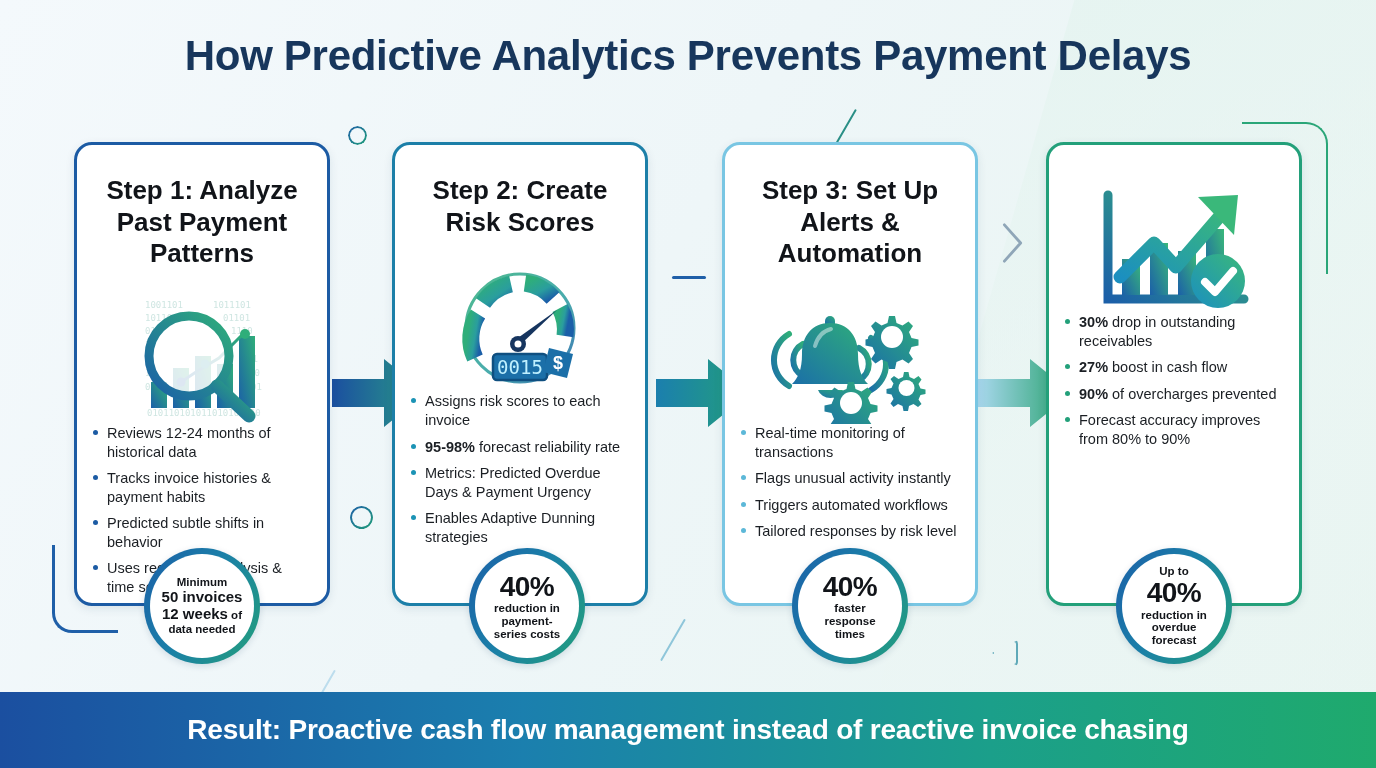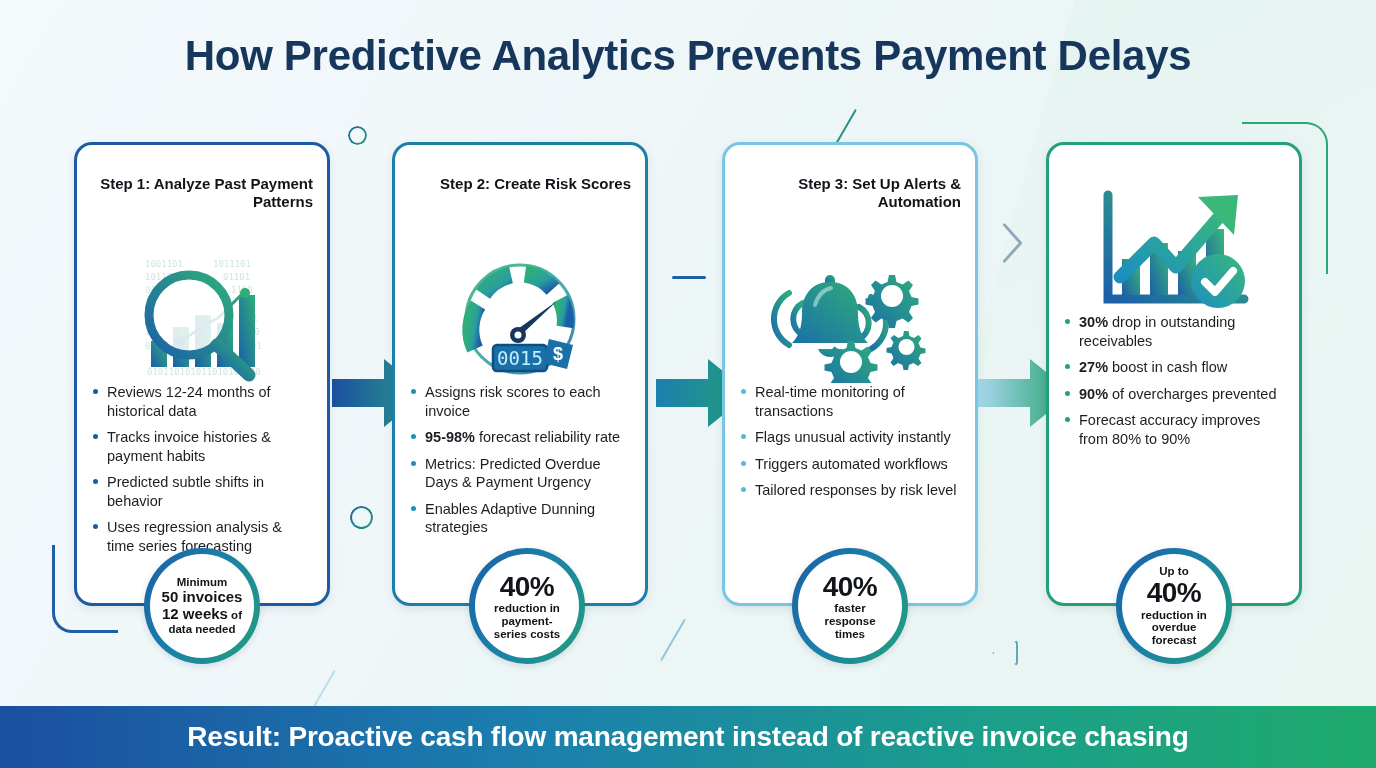--- a/index.html
+++ b/index.html
@@ -73,21 +73,21 @@
     border: 3px solid #1f5fa8;
     box-shadow: 0 3px 10px rgba(20,60,90,.10);
     padding: 14px 14px 0 14px;
   }
   .card-1 { left: 74px;  border-color:#1c5ba4; }
   .card-2 { left: 392px; border-color:#1c7fa8; }
   .card-3 { left: 722px; border-color:#79c6e3; }
   .card-4 { left: 1046px; border-color:#23a07a; }
 
   .card-title {
-    text-align: right; font-size: 15px; font-weight: bold;
+    text-align: center; font-size: 26px; font-weight: bold;
     color: #111419; line-height: 1.22; margin-top: 16px;
     min-height: 54px;
   }
 
   .icon-wrap {
     height: 150px; display: flex; align-items: flex-end; justify-content: center;
     margin-top: 4px;
   }
   .icon-wrap svg { display:block; }
 
@@ -124,21 +124,21 @@
   .badge .big { font-size: 28px; font-weight: bold; letter-spacing:-0.5px; }
   .badge .mid { font-size: 15px; font-weight: bold; }
   .badge .tiny{ font-size: 11.5px; font-weight: bold; }
   .badge .reg { font-size: 11.5px; font-weight: bold; }
 
   
   .arrow { position: absolute; top: 355px; width: 96px; height: 76px; }
 
   
   .footer {
-    position: absolute; left: 0; bottom: 0; width: 100%; height: 62px;
+    position: absolute; left: 0; bottom: 0; width: 100%; height: 76px;
     background: linear-gradient(90deg,#1b4fa0 0%,#1b7fae 38%,#1b9f8a 72%,#1faa6d 100%);
     display: flex; align-items: center; justify-content: center;
   }
   .footer-text {
     color: #ffffff; font-size: 28px; font-weight: bold; letter-spacing: -0.2px;
   }
 </style>
 </head>
 <body>
 

